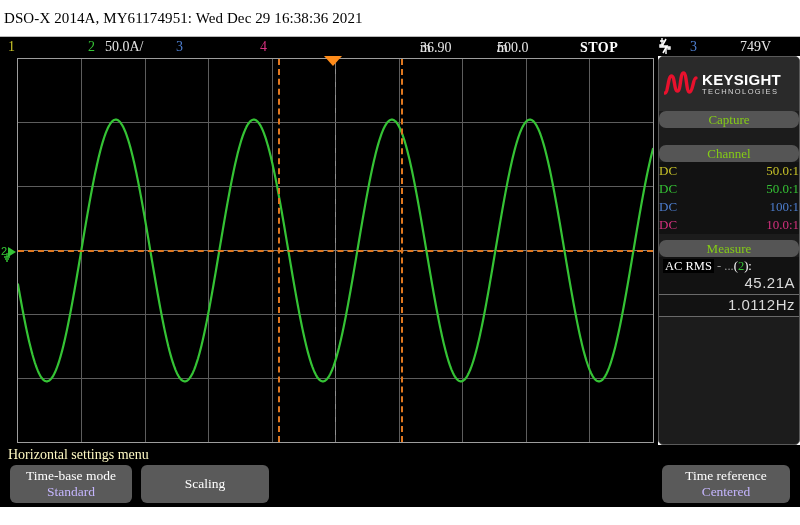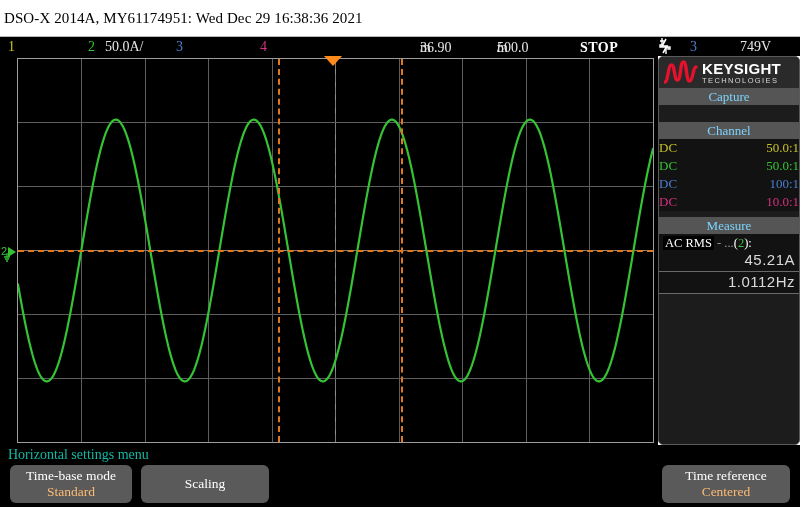--- a/index.html
+++ b/index.html
@@ -47,47 +47,47 @@
   .gndmark{position:absolute;color:#35c335;font-family:"Liberation Sans",sans-serif;font-size:11px;
            line-height:11px;white-space:nowrap;}
   .gndarrow{position:absolute;width:0;height:0;border-top:5px solid transparent;
             border-bottom:5px solid transparent;border-left:8px solid #35c335;}
 
   .wave{position:absolute;left:0;top:0;}
 
   
   .sidebar{position:absolute;left:658px;top:56px;width:142px;height:389px;background:#1c1c1c;
            border:1px solid #5a5a5a;border-radius:5px;box-sizing:border-box;overflow:hidden;}
-  .logo{height:31px;background:#2a2a2a;display:flex;align-items:center;padding-left:5px;
+  .logo{height:54px;background:#2a2a2a;display:flex;align-items:center;padding-left:5px;
         box-sizing:border-box;}
   .logo-txt{margin-left:4px;}
   .logo-txt .k{color:#ffffff;font-family:"Liberation Sans",sans-serif;font-weight:bold;
                font-size:15px;line-height:15px;letter-spacing:0.3px;}
   .logo-txt .t{color:#d8d8d8;font-family:"Liberation Sans",sans-serif;font-size:7.5px;
                line-height:9px;letter-spacing:1.4px;}
-  .sec-head{background:#555555;color:#7dd3fc;text-align:center;font-size:13px;line-height:17px;
-            height:17px;}
+  .sec-head{background:#555555;color:#84cc16;text-align:center;font-size:13px;line-height:17px;
+            height:17px;border-radius:7px;}
   .panel{background:#121212;}
   .prow{display:flex;justify-content:space-between;font-size:13px;line-height:18px;padding:0 0;}
   .pcenter{text-align:center;font-size:13.5px;line-height:19px;color:#ffffff;}
   .pcenter.sub{color:#cfcfcf;font-family:"Liberation Sans",sans-serif;font-size:13px;}
   .mrow{padding:1px 4px 2px 4px;border-bottom:1px solid #6a6a6a;}
   .mlabel{font-size:12.5px;line-height:16px;color:#ffffff;white-space:nowrap;}
   .mlabel .inv{background:#000;padding:0 2px;}
   .mlabel .dim{color:#9a9a9a;}
   .mval{text-align:right;font-family:"Liberation Sans",sans-serif;font-size:15px;line-height:18px;
         color:#d9d9d9;letter-spacing:0.5px;}
 
   
   .botbar{position:absolute;left:0;top:445px;width:800px;height:62px;background:#000;}
-  .botlabel{position:absolute;left:8px;top:2px;color:#14b8a6;font-size:14px;line-height:16px;}
+  .botlabel{position:absolute;left:8px;top:2px;color:#fef9c3;font-size:14px;line-height:16px;}
   .softkey{position:absolute;top:20px;height:38px;background:#5a5a5a;border-radius:6px;
            color:#ffffff;display:flex;flex-direction:column;align-items:center;
            justify-content:center;font-size:13.5px;line-height:16px;box-sizing:border-box;}
-  .softkey .l2{color:#fdba74;}
+  .softkey .l2{color:#c4b5fd;}
   .whitefoot{position:absolute;left:0;top:507px;width:800px;height:18px;background:#ffffff;}
 </style>
 </head>
 <body>
 
 <div id="scope">
 
   <div class="titlebar">DSO-X 2014A, MY61174951: Wed Dec 29 16:38:36 2021</div>
 
   <div class="statusbar">

